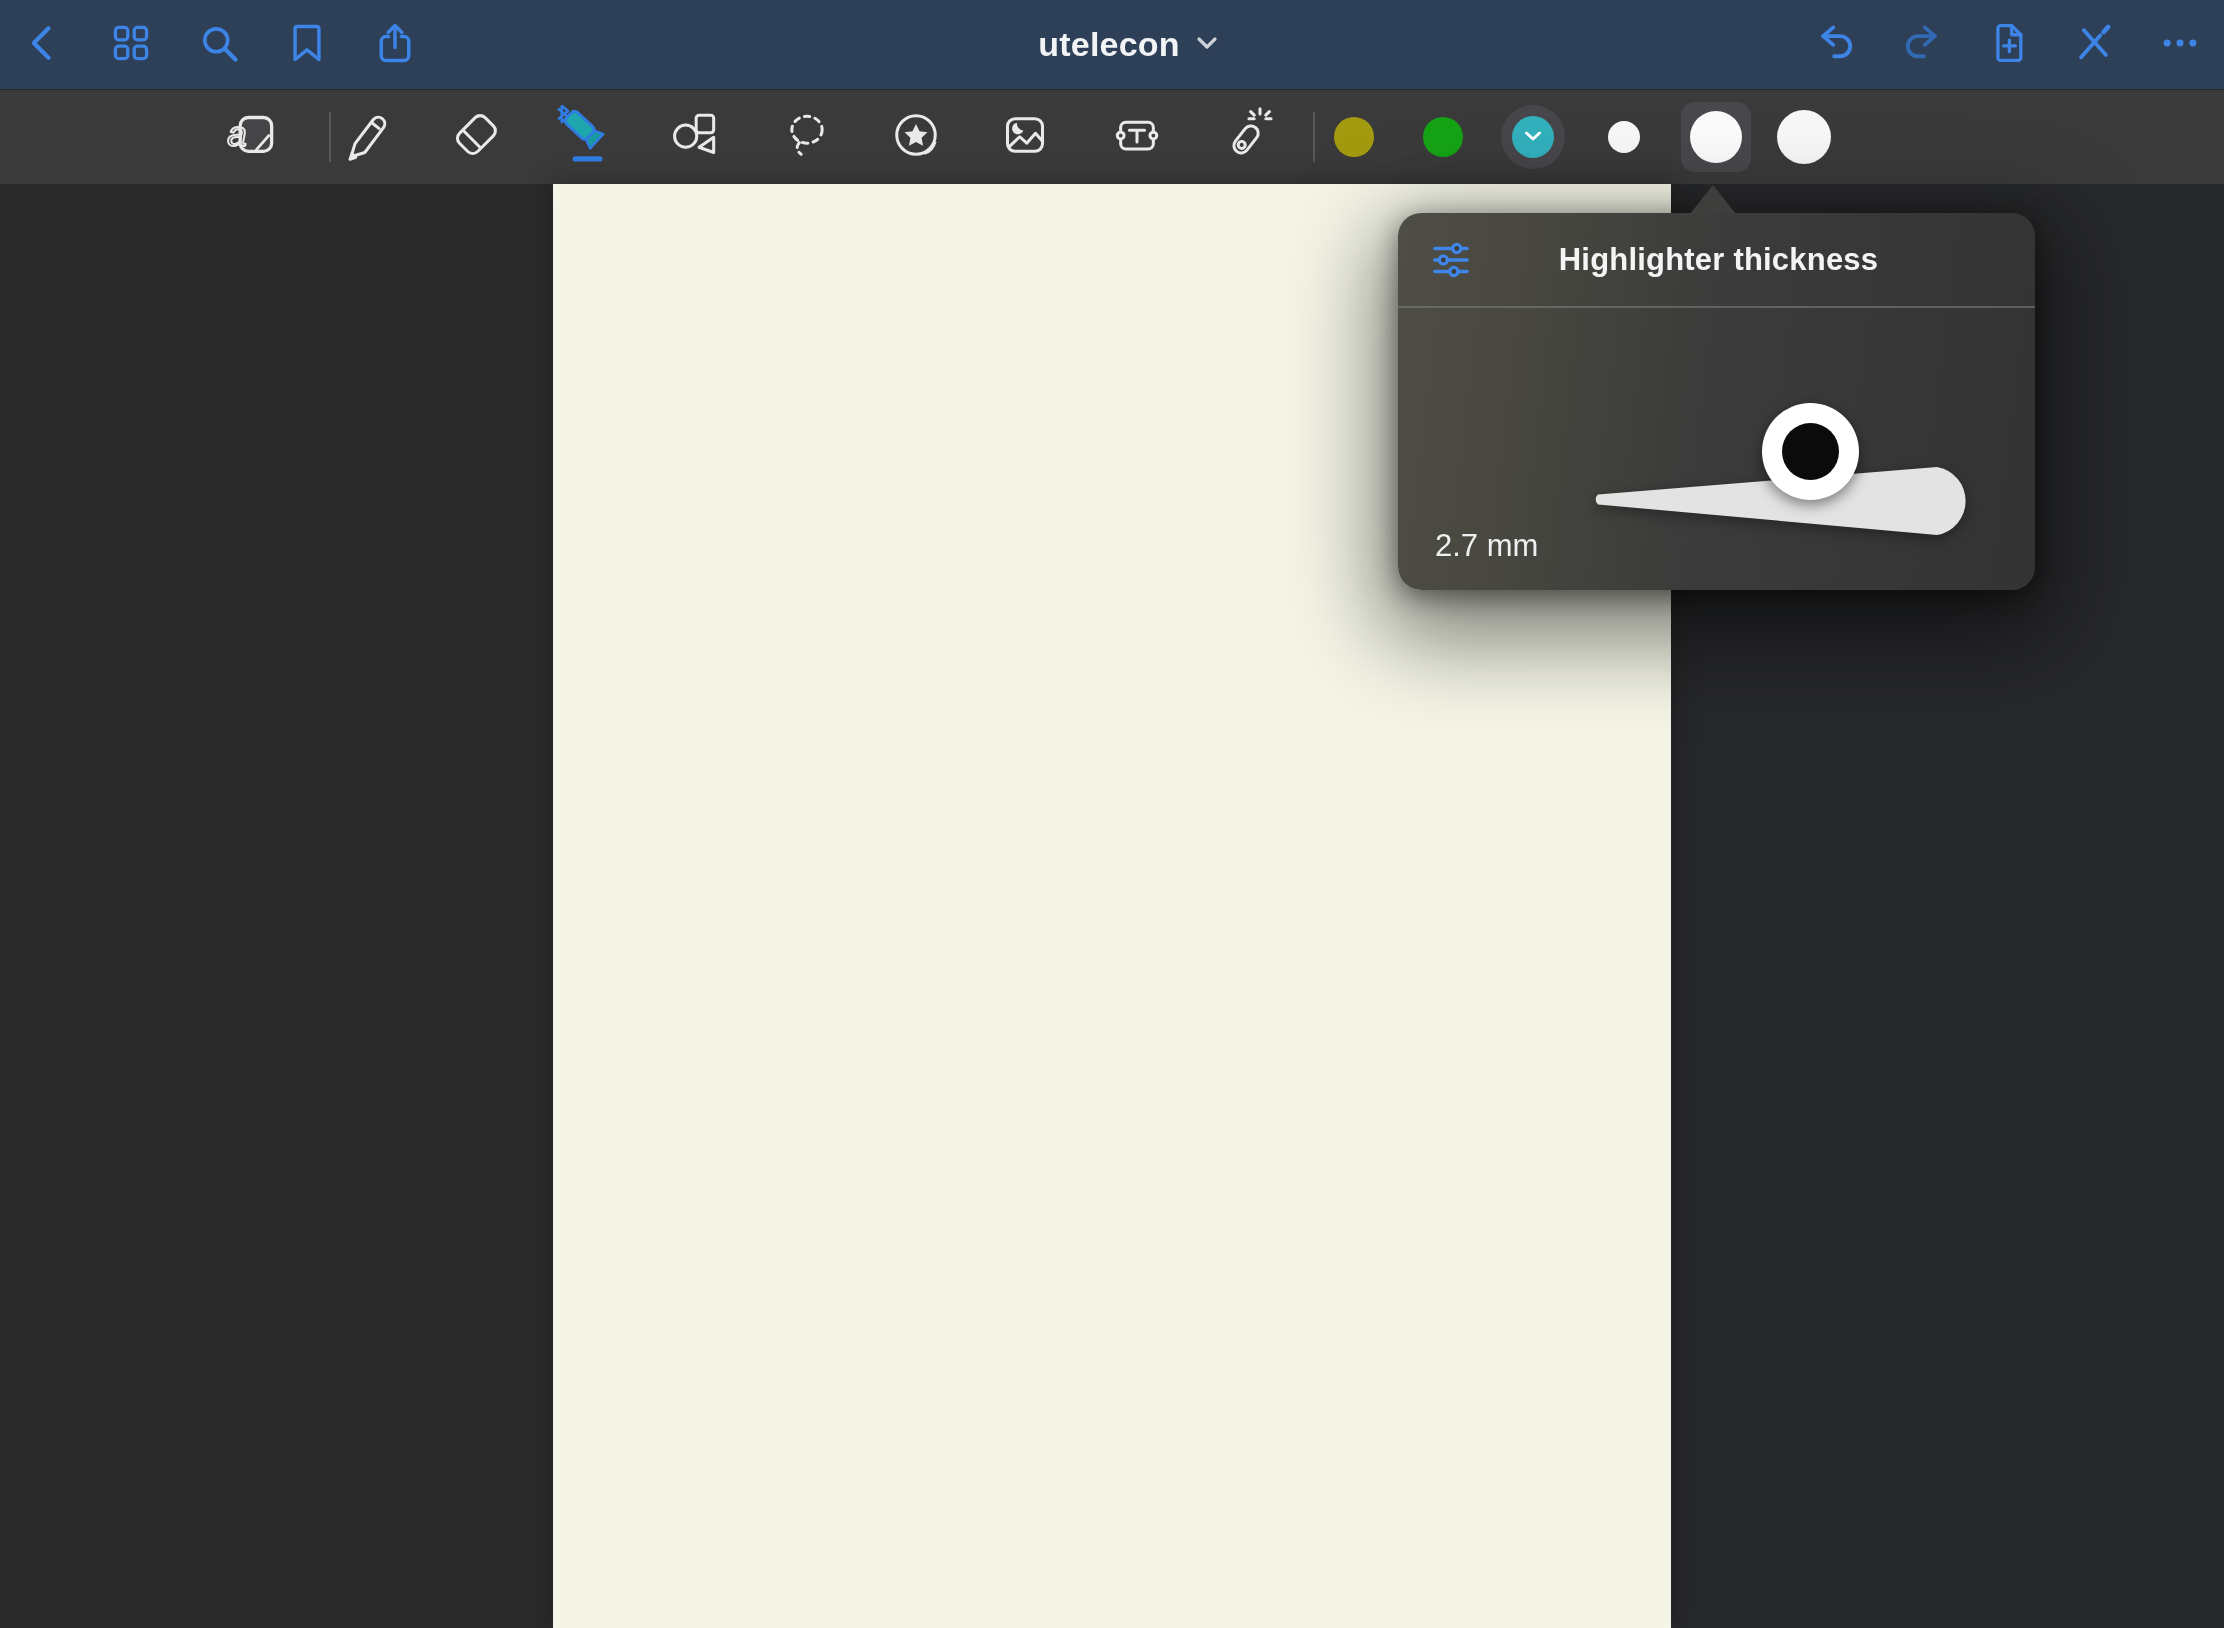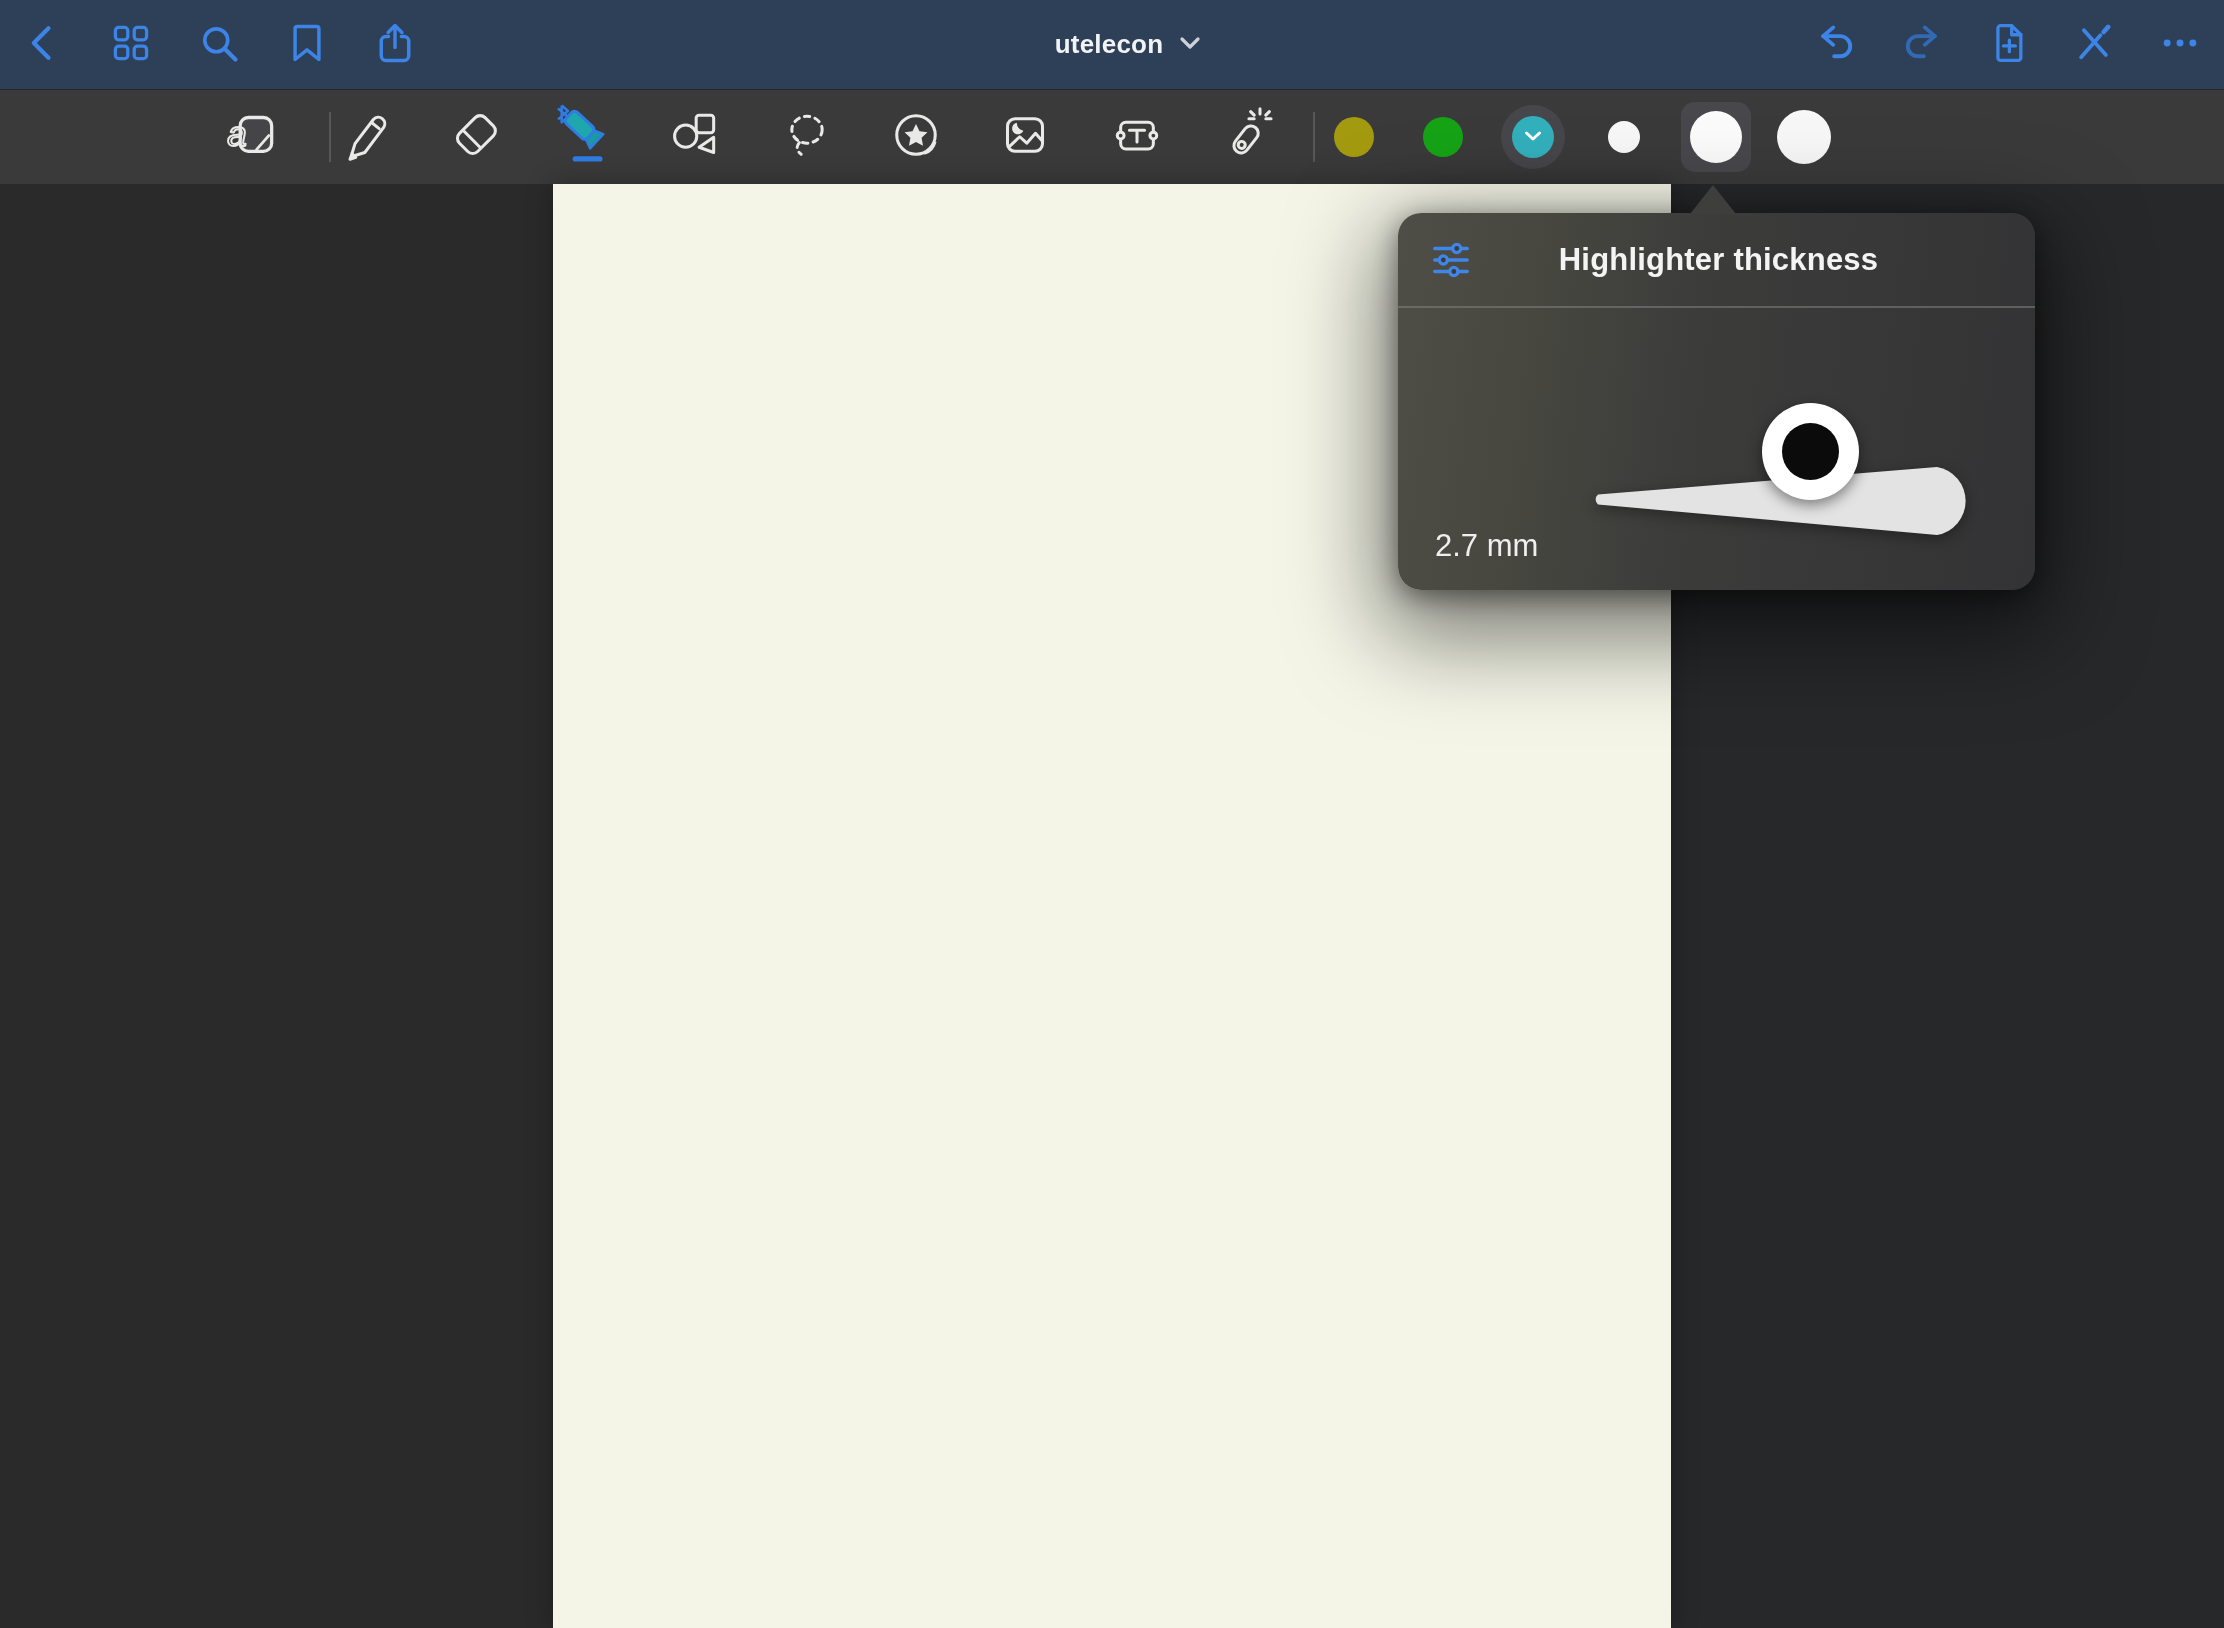--- a/index.html
+++ b/index.html
@@ -19,21 +19,21 @@
   .tb-left  { left:21px;  gap:44px; }
   .tb-right { right:22px; gap:42px; }
   .tb-btn { width:44px; height:44px; display:flex; align-items:center; justify-content:center; }
   .tb-btn svg { width:44px; height:44px; overflow:visible; }
   .tb-title-wrap {
     position:absolute; left:0; right:0; top:0; height:89px;
     display:flex; align-items:center; justify-content:center;
     transform:translateX(16px); pointer-events:none;
   }
   .tb-title-inner { display:flex; align-items:center; gap:16px; pointer-events:auto; }
-  .tb-title { color:#f2f3f5; font-size:26px; font-weight:700; letter-spacing:.2px; }
+  .tb-title { color:#f2f3f5; font-size:34px; font-weight:700; letter-spacing:.2px; }
 
   
   .toolbar {
     position:absolute; left:0; top:89px; width:2224px; height:95px;
     background:#3a3a3b; border-top:1px solid #272728;
   }
   .tool {
     position:absolute; top:50%; transform:translateY(-50%);
     width:58px; height:58px; display:flex; align-items:center; justify-content:center;
   }

